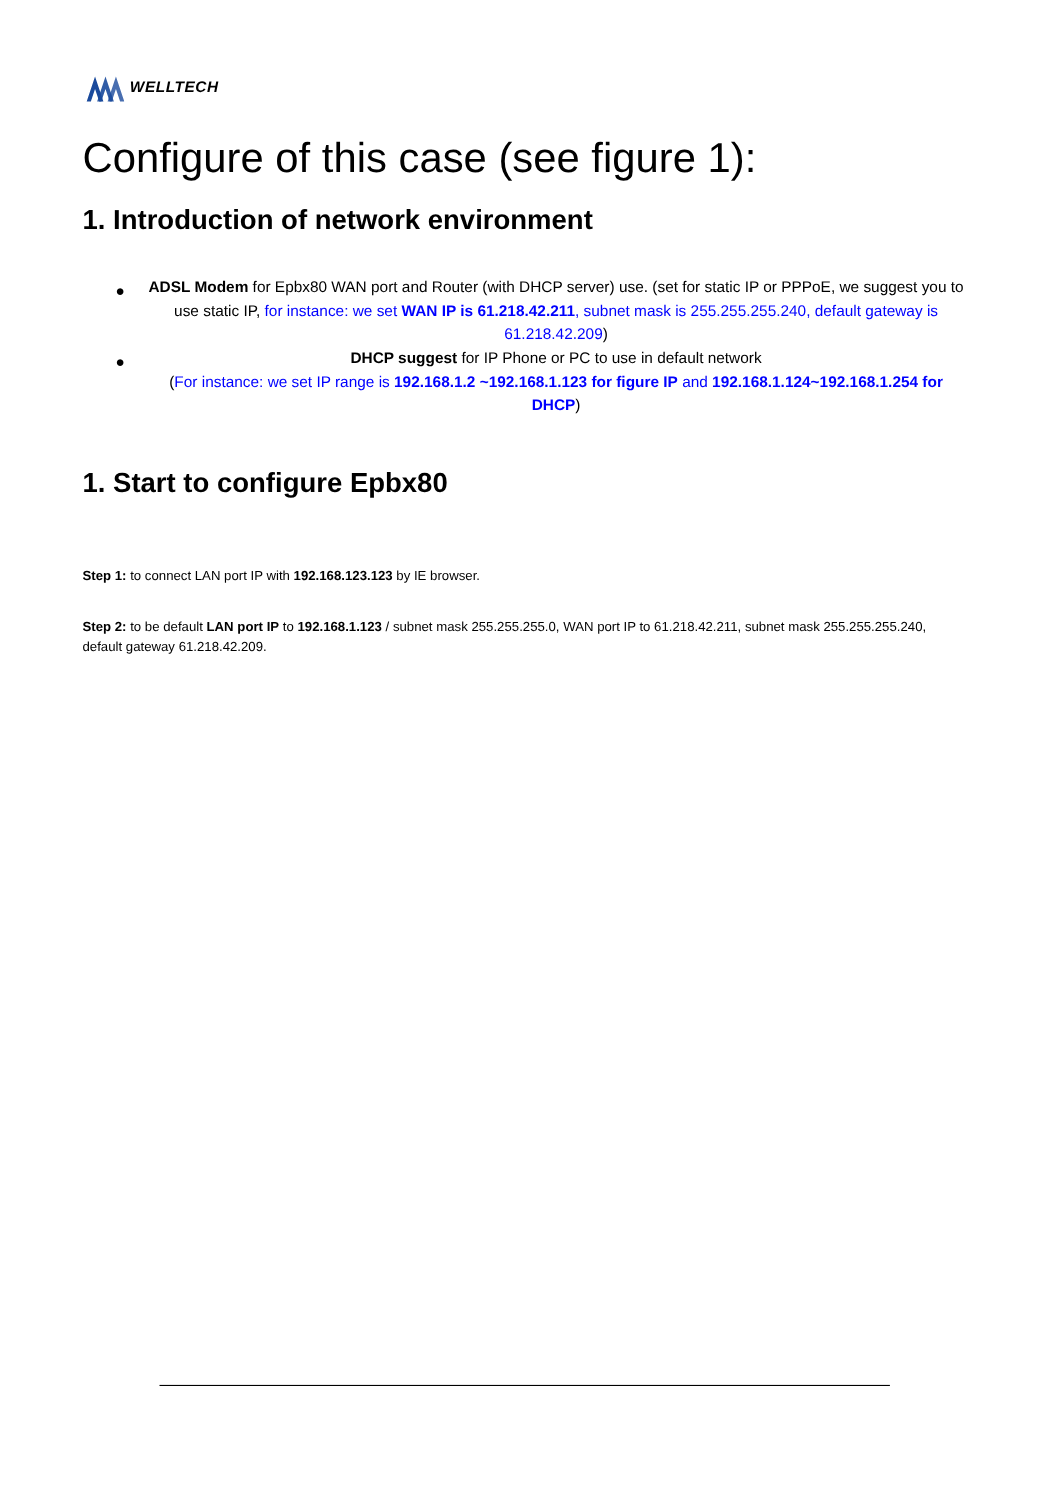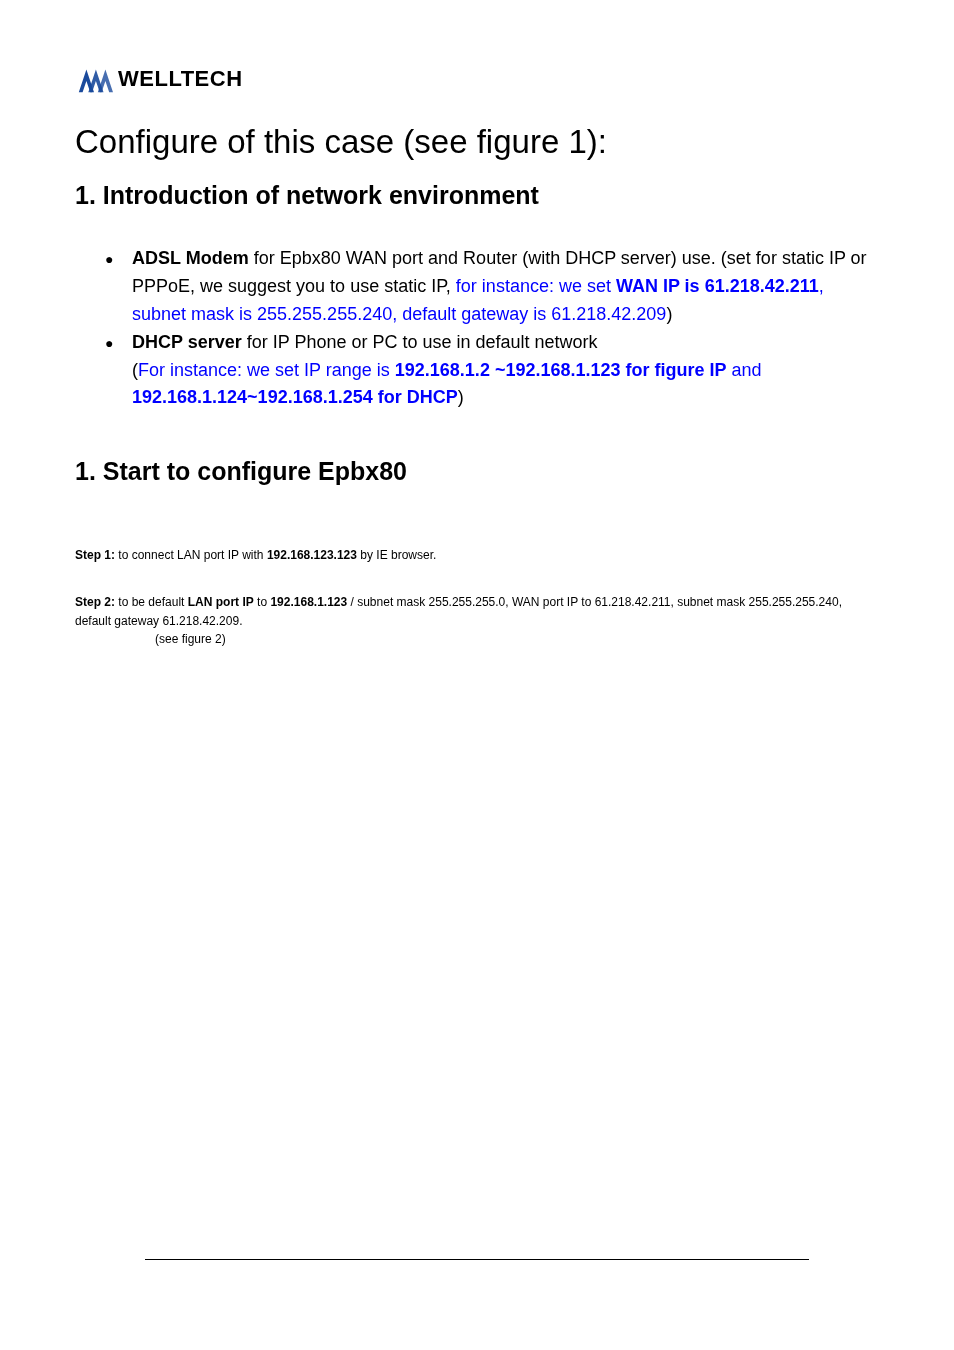--- a/index.html
+++ b/index.html
@@ -22,45 +22,47 @@
       margin-bottom: 25px;
     }
     .logo-mark {
       width: 38px;
       height: 38px;
       position: relative;
       margin-right: 5px;
     }
     .logo-text {
       font-weight: bold;
-      font-size: 22px;
+      font-size: 14px;
       letter-spacing: 0.5px;
+      font-style: italic;
     }
     h1 {
-      font-size: 33px;
+      font-size: 38px;
       font-weight: normal;
       margin-bottom: 18px;
     }
     h2 {
       font-size: 25px;
       font-weight: bold;
       margin-bottom: 35px;
       margin-top: 20px;
     }
     ul {
       list-style: none;
       padding-left: 35px;
       margin-bottom: 45px;
     }
     li {
       position: relative;
-      font-size: 18px;
+      font-size: 14px;
       line-height: 1.55;
       margin-bottom: 0;
       padding-left: 22px;
+      text-align: center;
     }
     li::before {
       content: "●";
       position: absolute;
       left: -5px;
       font-size: 14px;
       top: 4px;
     }
     .blue {
       color: #0000ff;
@@ -101,29 +103,28 @@
 
 <h1>Configure of this case (see figure 1):</h1>
 
 <h2>1. Introduction of network environment</h2>
 
 <ul>
   <li>
     <b>ADSL Modem</b><span> for Epbx80 WAN port and Router (with DHCP server) use. (set for static IP or PPPoE, we suggest you to use static IP, </span><span class="blue">for instance: we set </span><b class="blue">WAN IP is 61.218.42.211</b><span class="blue">, subnet mask is 255.255.255.240, default gateway is 61.218.42.209</span><span>)</span>
   </li>
   <li>
-    <b>DHCP server</b><span> for IP Phone or PC to use in default network</span><br>
+    <b>DHCP suggest</b><span> for IP Phone or PC to use in default network</span><br>
     <span> (</span><span class="blue">For instance: we set IP range is </span><b class="blue">192.168.1.2 ~192.168.1.123 for figure IP</b><span class="blue"> and </span><b class="blue">192.168.1.124~192.168.1.254 for DHCP</b><span>)</span>
   </li>
 </ul>
 
 <h2>1. Start to configure Epbx80</h2>
 
 <div class="step step1-wrap">
   <b>Step 1:</b><span> to connect LAN port IP with </span><b>192.168.123.123</b><span> by IE browser.</span>
 </div>
 
 <div class="step">
   <b>Step 2:</b><span> to be default </span><b>LAN port IP</b><span> to </span><b>192.168.1.123</b><span> / subnet mask 255.255.255.0, WAN port IP to 61.218.42.211, subnet mask 255.255.255.240, default gateway 61.218.42.209.</span>
-  <div class="step-body-indent">(see figure 2)</div>
 </div>
 
 <div class="footer-line"></div>
 
 </body></html>

